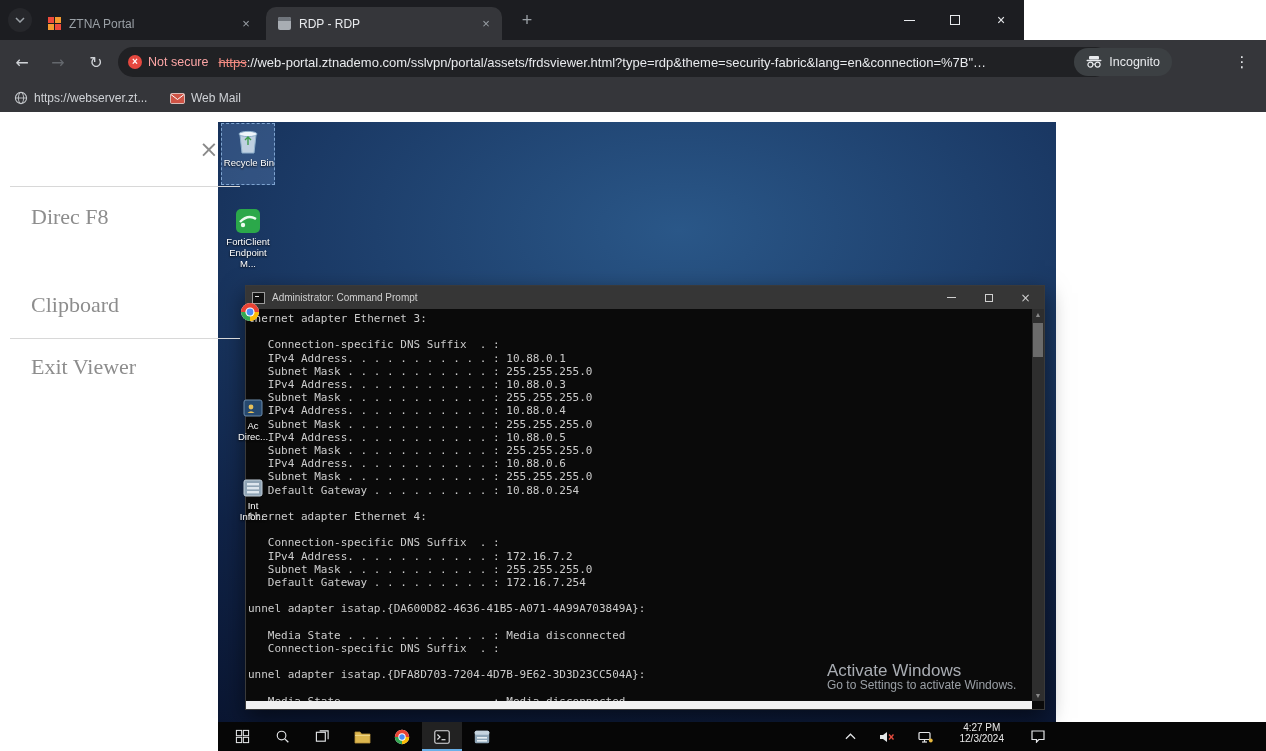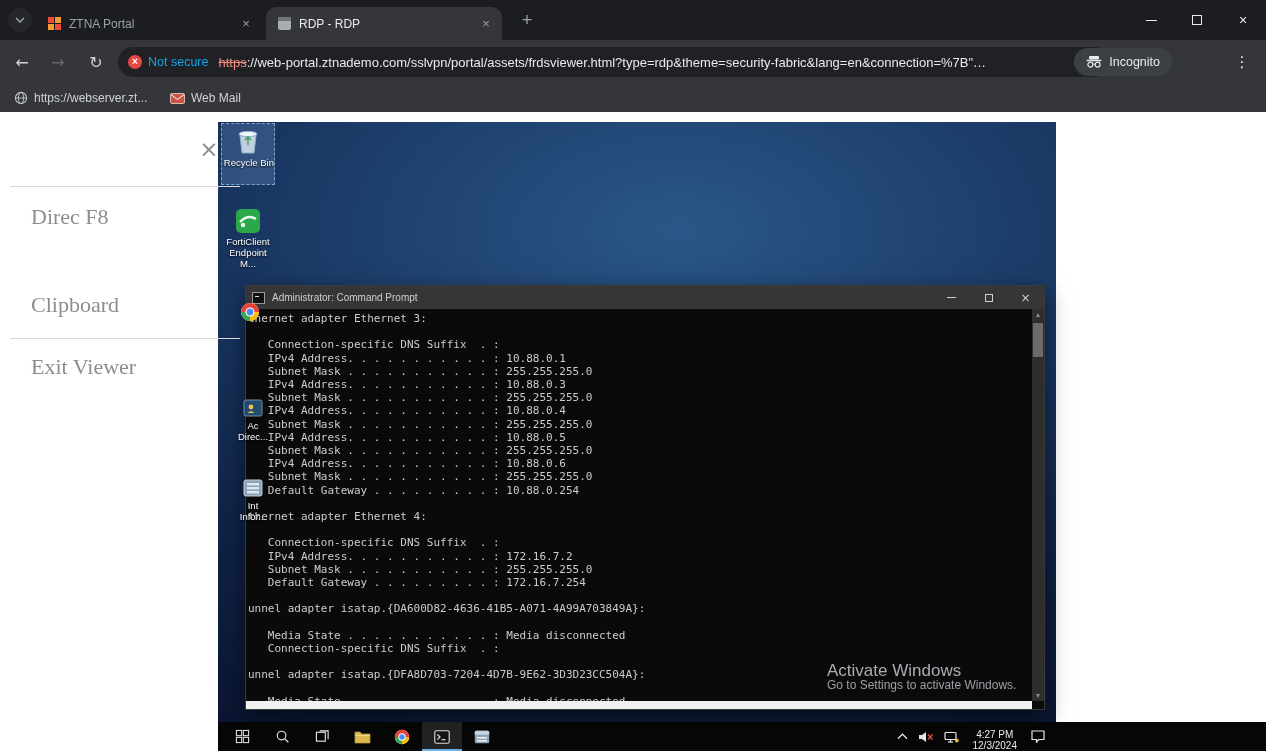--- a/index.html
+++ b/index.html
@@ -1,21 +1,21 @@
 <!DOCTYPE html>
 <html><head>
 <meta charset="utf-8">
 <style>
   * { margin:0; padding:0; box-sizing:border-box; }
   html,body { width:1266px; height:751px; overflow:hidden; background:#fff;
               font-family:"Liberation Sans", sans-serif; }
   .screen { position:relative; width:1266px; height:751px; background:#fff; overflow:hidden; }
 
   
-  .tabstrip { position:absolute; left:0; top:0; width:1266px; height:40px; background:#1c1d21; }
+  .tabstrip { position:absolute; left:0; top:0; width:1024px; height:40px; background:#1c1d21; }
   .tabsearch { position:absolute; left:8px; top:8px; width:24px; height:24px; border-radius:12px;
                background:#26272b; display:flex; align-items:center; justify-content:center; cursor:pointer; }
   .tab { position:absolute; top:7px; height:33px; display:flex; align-items:center;
          padding:0 8px 0 12px; border-radius:10px 10px 0 0; cursor:pointer; }
   .tab1 { left:36px; width:226px; }
   .tab2 { left:266px; width:236px; background:#35363a; }
   .tabtitle { font-size:12px; color:#9aa0a6; margin-left:8px; flex:1; white-space:nowrap; overflow:hidden; }
   .tab.active .tabtitle { color:#e8eaed; }
   .tabclose { width:16px; height:16px; border-radius:8px; color:#9aa0a6; font-size:13px;
               display:flex; align-items:center; justify-content:center; cursor:pointer; }
@@ -37,21 +37,21 @@
   .toolbar { position:absolute; left:0; top:40px; width:1266px; height:44px; background:#35363a; }
   .navicon { position:absolute; top:8px; width:28px; height:28px; display:flex; align-items:center;
              justify-content:center; font-family:"DejaVu Sans", sans-serif; font-size:16px;
              color:#cfd2d6; border-radius:14px; cursor:pointer; }
   .nav-back{left:8px;} .nav-fwd{left:44px; color:#64686d;} .nav-reload{left:82px;}
   .omnibox { position:absolute; left:118px; top:7px; width:992px; height:30px; background:#202124;
              border-radius:15px; display:flex; align-items:center; padding:0 10px; }
   .secchip { display:flex; align-items:center; gap:6px; cursor:pointer; }
   .danger-dot { width:14px; height:14px; border-radius:7px; background:#e5483f; color:#fff;
                 font-size:10px; line-height:14px; text-align:center; font-weight:bold; }
-  .sectext { color:#0ea5e9; font-size:12.5px; white-space:nowrap; }
+  .sectext { color:#fca5a5; font-size:12.5px; white-space:nowrap; }
   .urltext { margin-left:10px; font-size:13px; color:#e8eaed; white-space:nowrap; overflow:hidden; flex:1; }
   .urltext .scheme { color:#f28b82; text-decoration:line-through; }
   .staricon { font-family:"DejaVu Sans", sans-serif; color:#bdc1c6; font-size:15px; cursor:pointer; margin-left:8px; }
   .incog { position:absolute; right:94px; top:8px; height:28px; border-radius:14px; background:#3c4043;
            display:flex; align-items:center; gap:7px; padding:0 12px; color:#e8eaed; font-size:12.5px; }
   .dots { position:absolute; right:10px; top:8px; width:28px; height:28px; color:#e8eaed;
           font-family:"DejaVu Sans", sans-serif; font-size:15px; display:flex; align-items:center;
           justify-content:center; cursor:pointer; }
 
   .bookmarks { position:absolute; left:0; top:84px; width:1266px; height:28px; background:#35363a;text-align:right; }
@@ -98,21 +98,21 @@
   .hscroll { position:absolute; left:0; right:12px; bottom:0; height:8px; background:#f1f1f1; }
 
   .watermark1 { position:absolute; left:609px; top:539px; font-size:17px; color:#a9adb3; }
   .watermark2 { position:absolute; left:609px; top:556px; font-size:12px; color:#9ba0a6; }
 
   
   .taskbar { position:absolute; left:218px; top:610px; right:0; height:29px; background:#060606; }
   .tbtn { position:absolute; top:0; width:40px; height:29px; display:flex; align-items:center;
           justify-content:center; cursor:pointer; }
   .tbtn.activeapp { background:#222; box-shadow:inset 0 -2px 0 #6ab0e8; }
-  .tray { position:absolute; right:221px; top:0; height:29px; display:flex; align-items:flex-end; gap:10px; }
+  .tray { position:absolute; right:221px; top:0; height:29px; display:flex; align-items:flex-start; gap:23px; }
   .trayitem { display:flex; align-items:center; justify-content:center; cursor:pointer; height:29px; }
   .clock { text-align:center; color:#eaeaea; font-size:10px; line-height:11px; padding:0 4px; }
 
   svg { display:block; }
 </style>
 </head>
 <body>
 
 <div class="screen">
 

